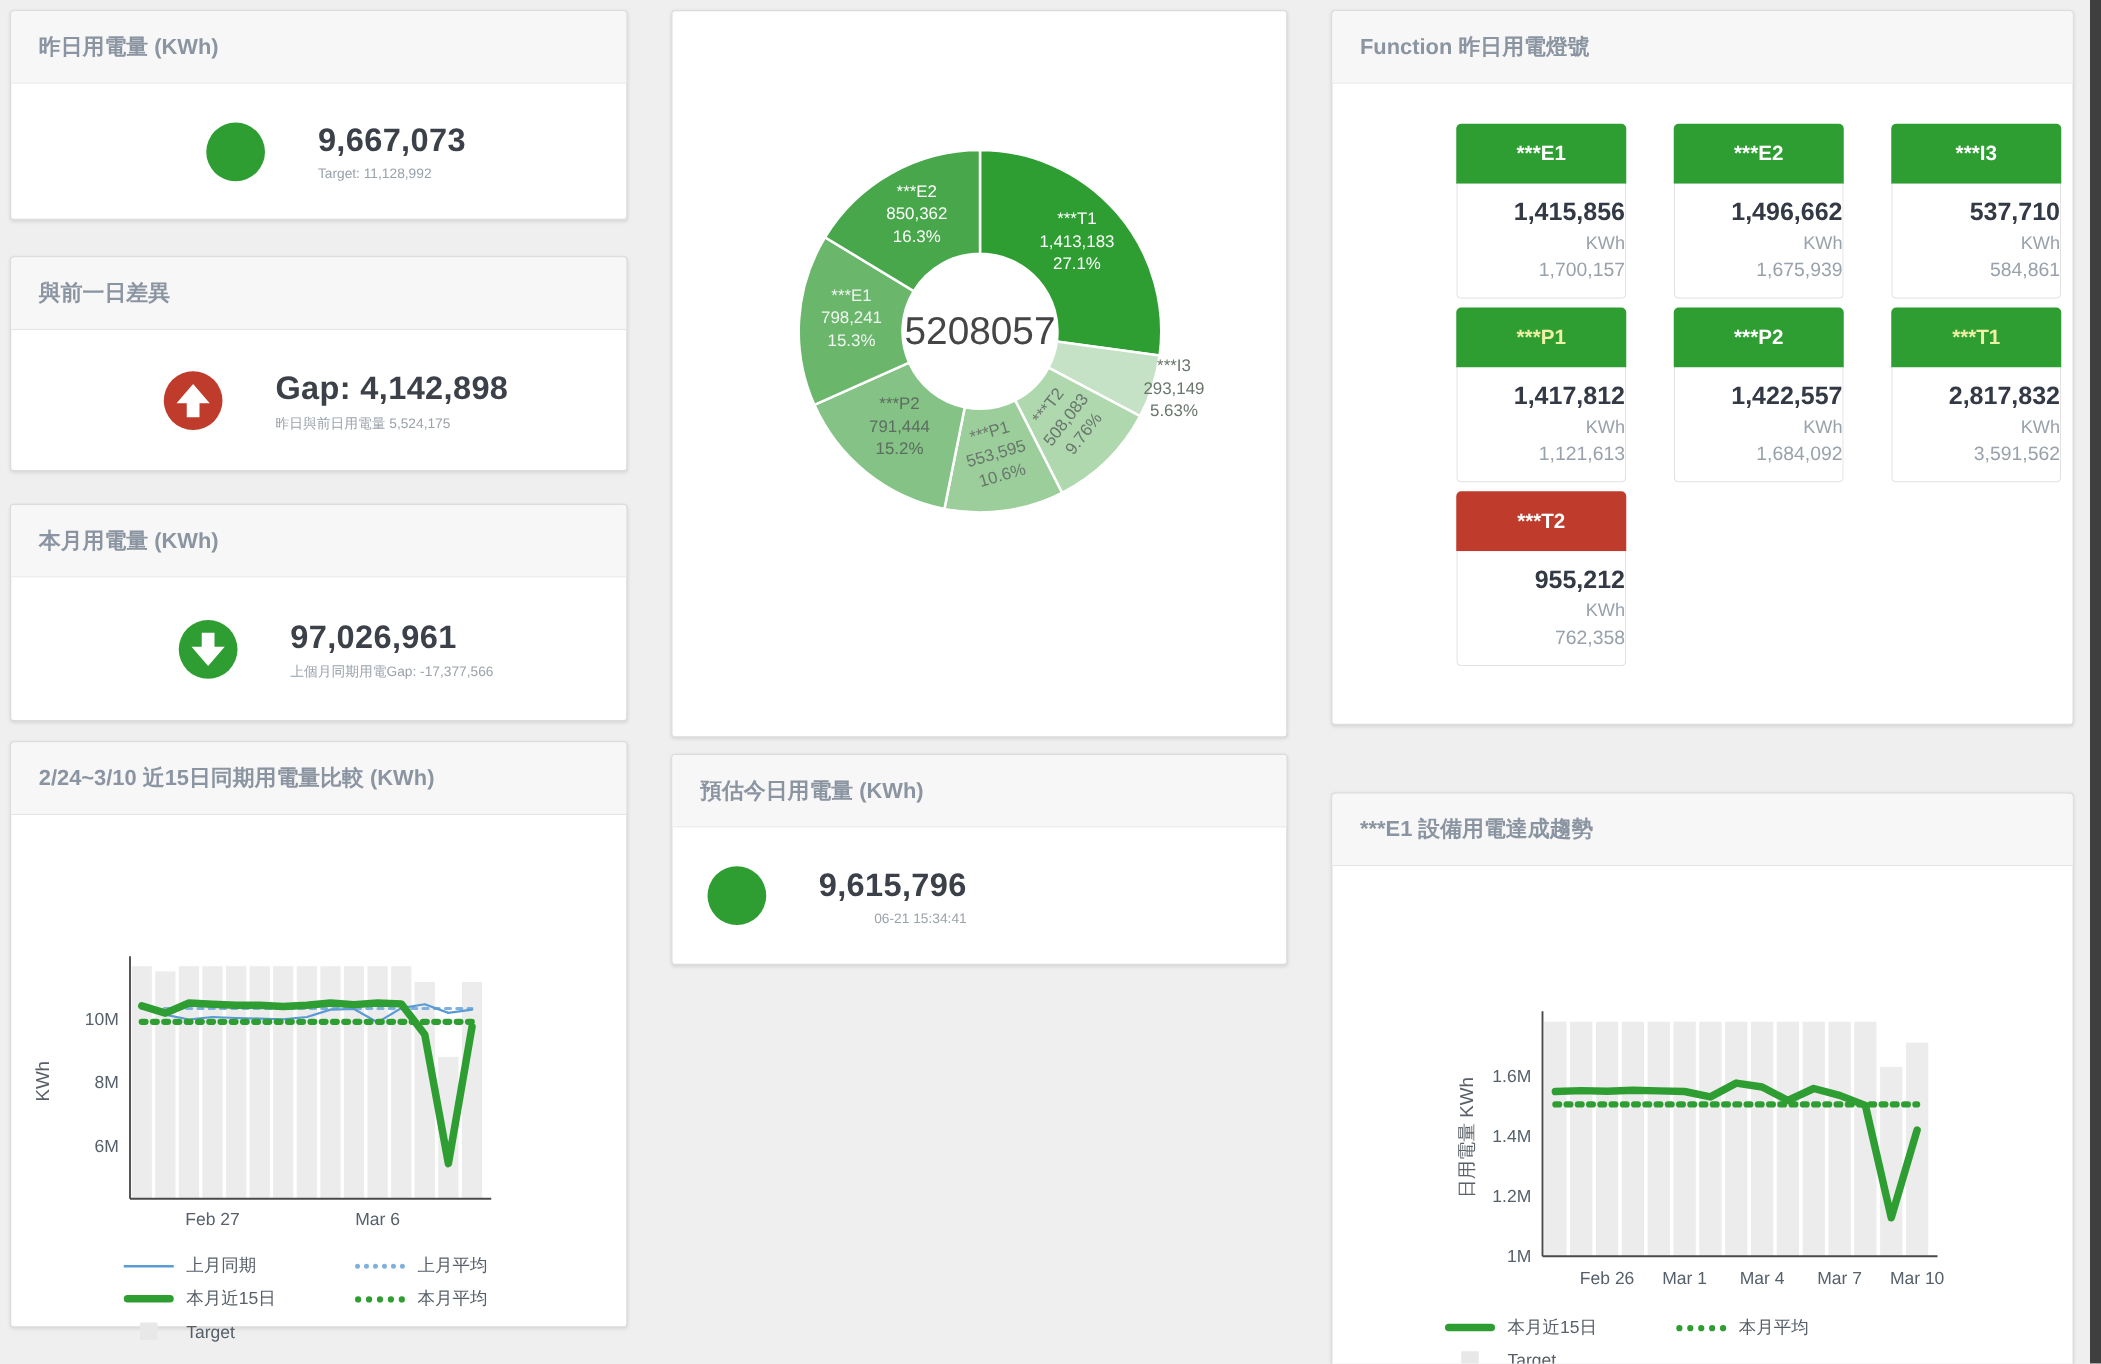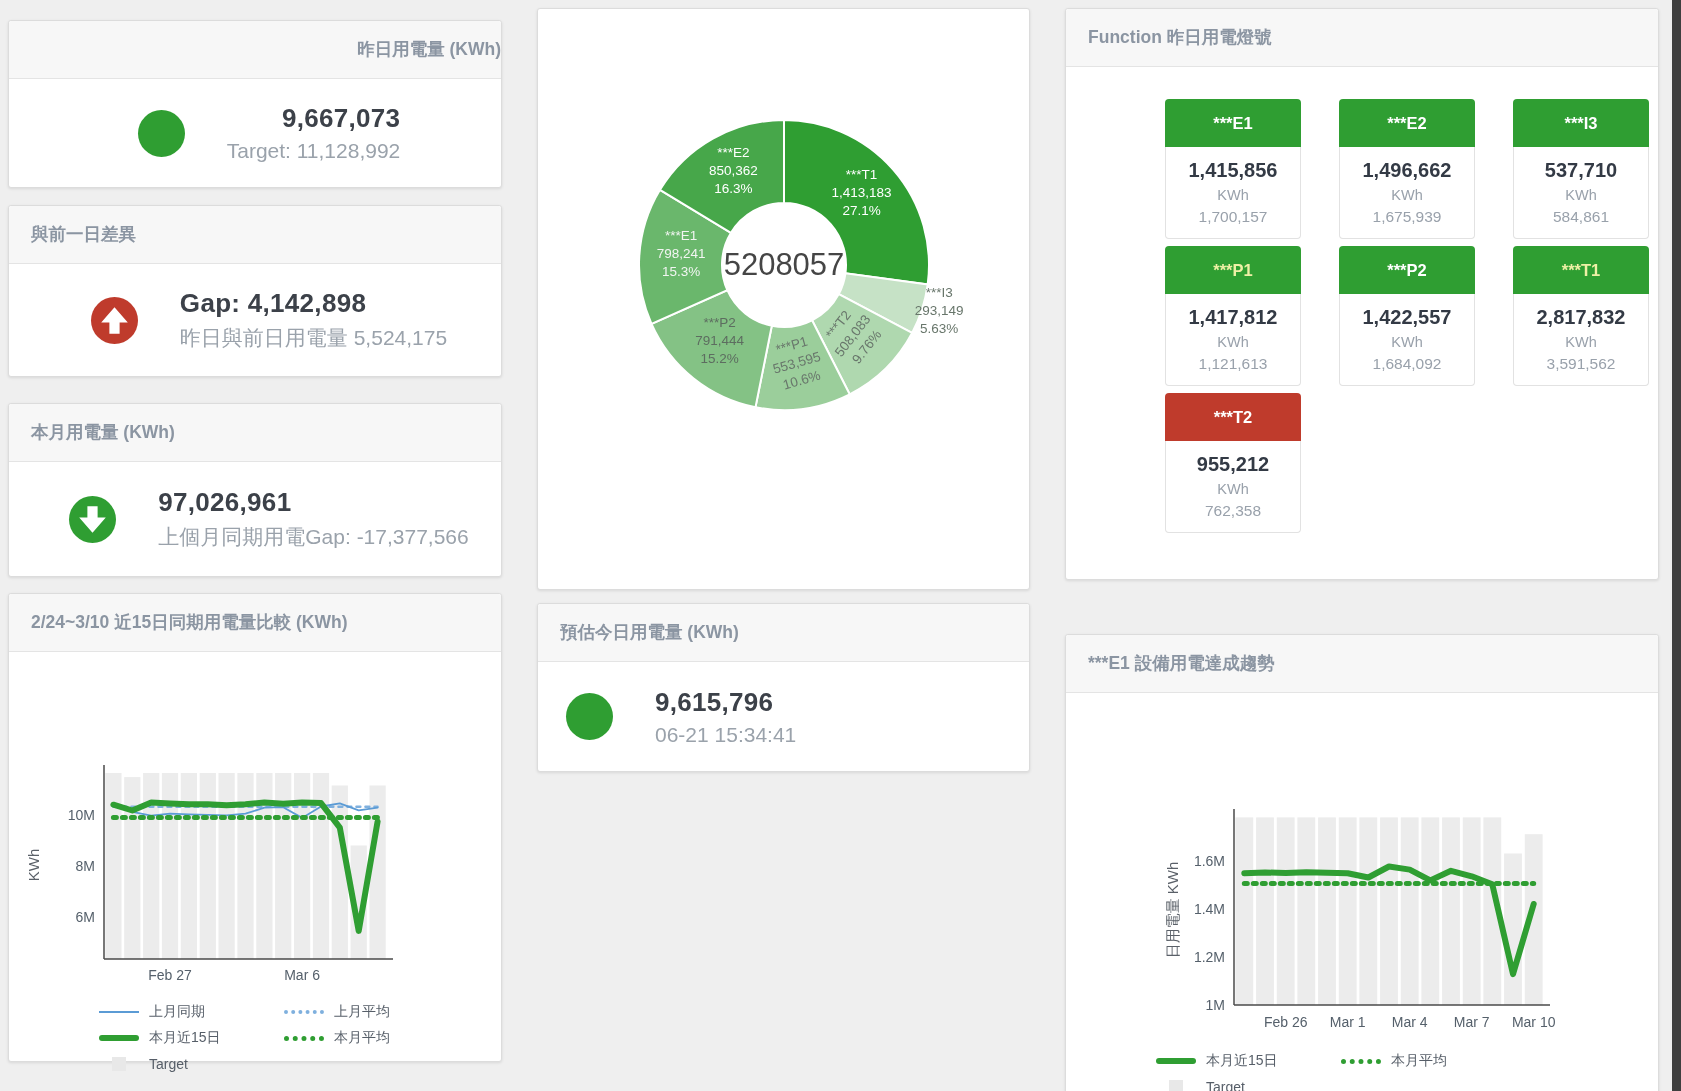--- a/index.html
+++ b/index.html
@@ -6,47 +6,47 @@
   body{background:#efefef;font-family:"Liberation Sans","DejaVu Sans",sans-serif;}
   .stage{position:relative;width:1681px;height:1091px;overflow:hidden;background:#efefef;}
   .card{position:absolute;background:#fff;border:1px solid #dcdcdc;border-radius:3px;box-shadow:0 1px 3px rgba(0,0,0,.10);}
   .card-head{height:57px;line-height:57px;padding-left:22px;background:#f7f7f7;border-bottom:1px solid #e4e4e4;
              color:#8b95a2;font-weight:bold;font-size:17.5px;border-radius:3px 3px 0 0;white-space:nowrap;overflow:hidden;}
   .kpi{display:flex;align-items:center;justify-content:center;gap:42px;height:calc(100% - 58px);padding-left:28px;}
   .kpi-right{justify-content:flex-start;}
   .ind{width:47px;height:47px;border-radius:50%;display:flex;align-items:center;justify-content:center;flex:0 0 47px;}
   .ind svg{display:block;}
   .kpi-value{font-size:26px;font-weight:bold;color:#3c4149;letter-spacing:.3px;white-space:nowrap;}
-  .kpi-sub{font-size:21px;color:#9aa2ab;margin-top:5px;white-space:nowrap;}
-  .kpi-right .kpi-sub{}
+  .kpi-sub{font-size:11px;color:#9aa2ab;margin-top:5px;white-space:nowrap;}
+  .kpi-right .kpi-sub{text-align:right;}
   .tiles{display:flex;flex-wrap:wrap;gap:7px 38px;padding:32px 0 0 99px;}
   .tile{width:136px;}
   .tile-head{height:48px;line-height:48px;text-align:center;font-size:16.5px;font-weight:bold;border-radius:4px 4px 0 0;}
-  .tile-body{border:1px solid #e2e2e2;border-top:none;border-radius:0 0 4px 4px;text-align:center;padding:8px 0 12px;background:#fff;}
+  .tile-body{border:1px solid #e2e2e2;border-top:none;border-radius:0 0 4px 4px;text-align:right;padding:8px 0 12px;background:#fff;}
   .tile-value{font-size:20px;font-weight:bold;color:#333a45;margin-top:4px;}
   .tile-unit{font-size:14.5px;color:#99a1ab;margin-top:5px;}
   .tile-target{font-size:15.5px;color:#99a1ab;margin-top:5px;}
   svg text{font-family:"Liberation Sans","DejaVu Sans",sans-serif;}
   .tick{fill:#55606b;font-size:14px;}
   .axis-title{fill:#5a6068;font-size:15px;}
   .donut-label{font-size:13.5px;font-weight:500;}
   .legend{display:grid;grid-template-columns:185px 185px;row-gap:6px;margin:6px 0 0 90px;}
   .lg-item{display:flex;align-items:center;height:20px;}
   .lg-label{font-size:14px;color:#565e68;}
   .sw{display:inline-block;width:40px;height:0;margin-right:10px;flex:0 0 auto;}
   .sw-thick{height:6px;border-radius:3px;}
   .sw-square{width:14px;height:14px;margin-left:13px;margin-right:23px;}
   .scrollbar{position:absolute;right:0;top:0;width:9px;height:100%;background:#3f3f3f;}
 </style>
 </head>
 <body>
 
 <div class="stage">
 
-  <div class="card" style="left:8px;top:20px;width:492px;height:166px;text-align:right;">
+  <div class="card" style="left:8px;top:8px;width:492px;height:166px;">
     <div class="card-head">昨日用電量 (KWh)</div>
     <div class="kpi">
       <span class="ind" style="background: rgb(47, 158, 50);"></span>
       <div class="kpi-text">
         <div class="kpi-value">9,667,073</div>
         <div class="kpi-sub">Target: 11,128,992</div>
       </div>
     </div>
   </div>
 

